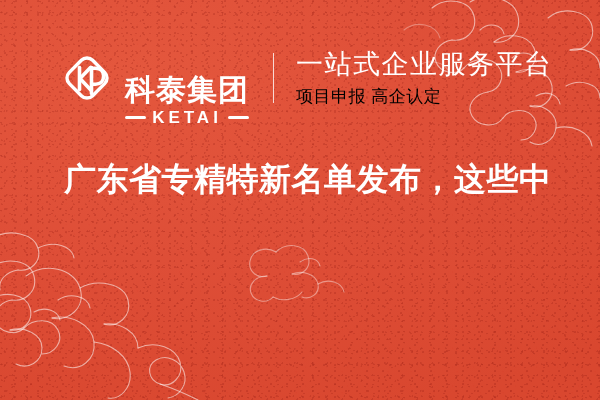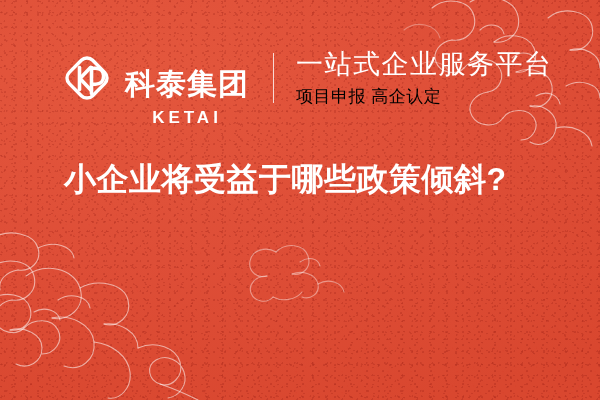--- a/index.html
+++ b/index.html
@@ -89,21 +89,20 @@
     line-height: 1.05;
     white-space: nowrap;
     margin-top: 44px;
   }
   .logo-en-row {
     display: flex;
     align-items: center;
     gap: 6px;
     margin-top: 3px;
     width: 100%;
-    flex-direction: column;
   }
   .logo-rule {
     flex: 1;
     height: 3px;
     background: #ffffff;
     border-radius: 2px;
   }
   .logo-en {
     color: #ffffff;
     font-size: 17px;
@@ -262,17 +261,17 @@
 
       <div class="divider"></div>
 
       <div class="tagline">
         <div class="tagline-main">一站式企业服务平台</div>
         <div class="tagline-sub">项目申报 高企认定</div>
       </div>
     </div>
 
     <div class="headline">
-      <div class="headline-line">小企业将受益于哪些政策倾斜?</div>
+      <div class="headline-line">广东省专精特新名单发布，这些中</div>
     </div>
 
   </div>
 </div>
 
 </body></html>

